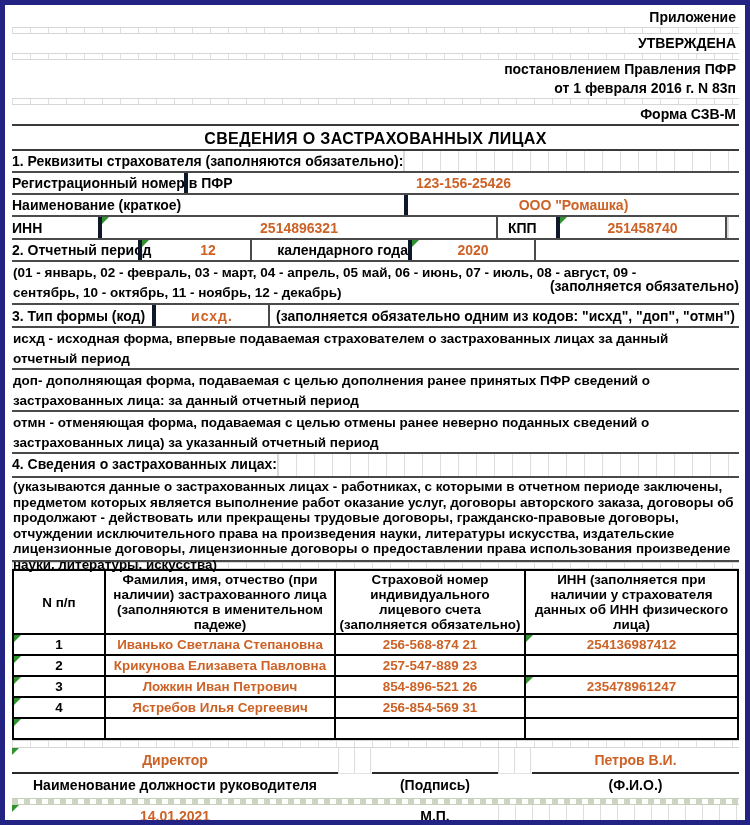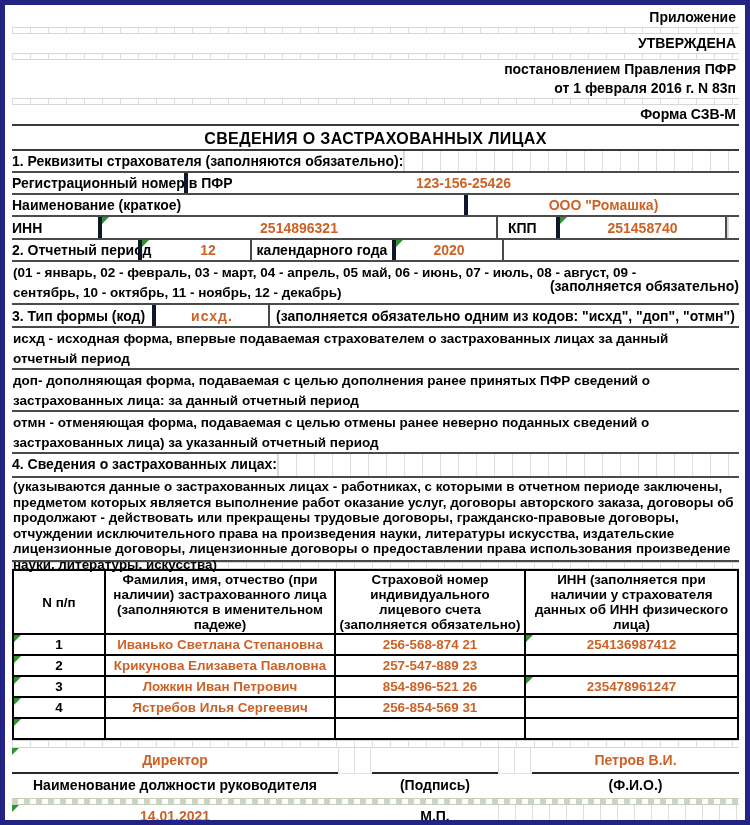--- a/index.html
+++ b/index.html
@@ -69,21 +69,21 @@
     <span class="lab" style="line-height:21px;">1. Реквизиты страхователя (заполняются обязательно):</span>
     <span class="fill-grid"></span>
   </div>
 
   <div class="row" style="height:22px;">
     <span class="lab" style="width:172px;">Регистрационный номер в ПФР</span>
     <span class="val" style="flex:1;">123-156-25426</span>
   </div>
 
   <div class="row" style="height:22px;">
-    <span class="lab" style="width:452px;">Наименование (краткое)</span>
+    <span class="lab" style="width:392px;">Наименование (краткое)</span>
     <span class="val" style="flex:1;">ООО "Ромашка)</span>
   </div>
 
   <div class="row" style="height:23px;">
     <span class="lab" style="width:86px; line-height:22px;">ИНН</span>
     <span class="val boxed" style="width:400px; line-height:22px;">
       <span class="gtri"></span>
       <span>2514896321</span>
     </span>
     <span class="lab" style="width:58px; padding-left:10px; line-height:22px;">КПП</span>
@@ -93,22 +93,22 @@
     </span>
     <span class="fill-grid" style="flex:0 0 12px;"></span>
   </div>
 
   <div class="row" style="height:22px;">
     <span class="lab" style="width:126px; line-height:21px;">2. Отчетный период</span>
     <span class="val boxed" style="width:114px; line-height:21px;padding-left:24px;">
       <span class="gtri"></span>
       <span>12</span>
     </span>
-    <span class="lab" style="width:140px; text-align:center; line-height:21px;">календарного года</span>
-    <span class="val boxed" style="width:112px; line-height:21px;">
+    <span class="lab" style="width:156px; text-align:right; line-height:21px;">календарного года</span>
+    <span class="val boxed" style="width:128px; line-height:21px;">
       <span class="gtri"></span>
       <span>2020</span>
     </span>
     <span class="lab" style="flex:1; text-align:right; line-height:21px;margin-top:36px;">(заполняется обязательно)</span>
   </div>
 
   <div class="para" style="height:43px;">
     <div>(01 - январь, 02 - февраль, 03 - март, 04 - апрель, 05 май, 06 - июнь, 07 - июль, 08 - август, 09 -</div>
     <div>сентябрь, 10 - октябрь, 11 - ноябрь, 12 - декабрь)</div>
   </div>

